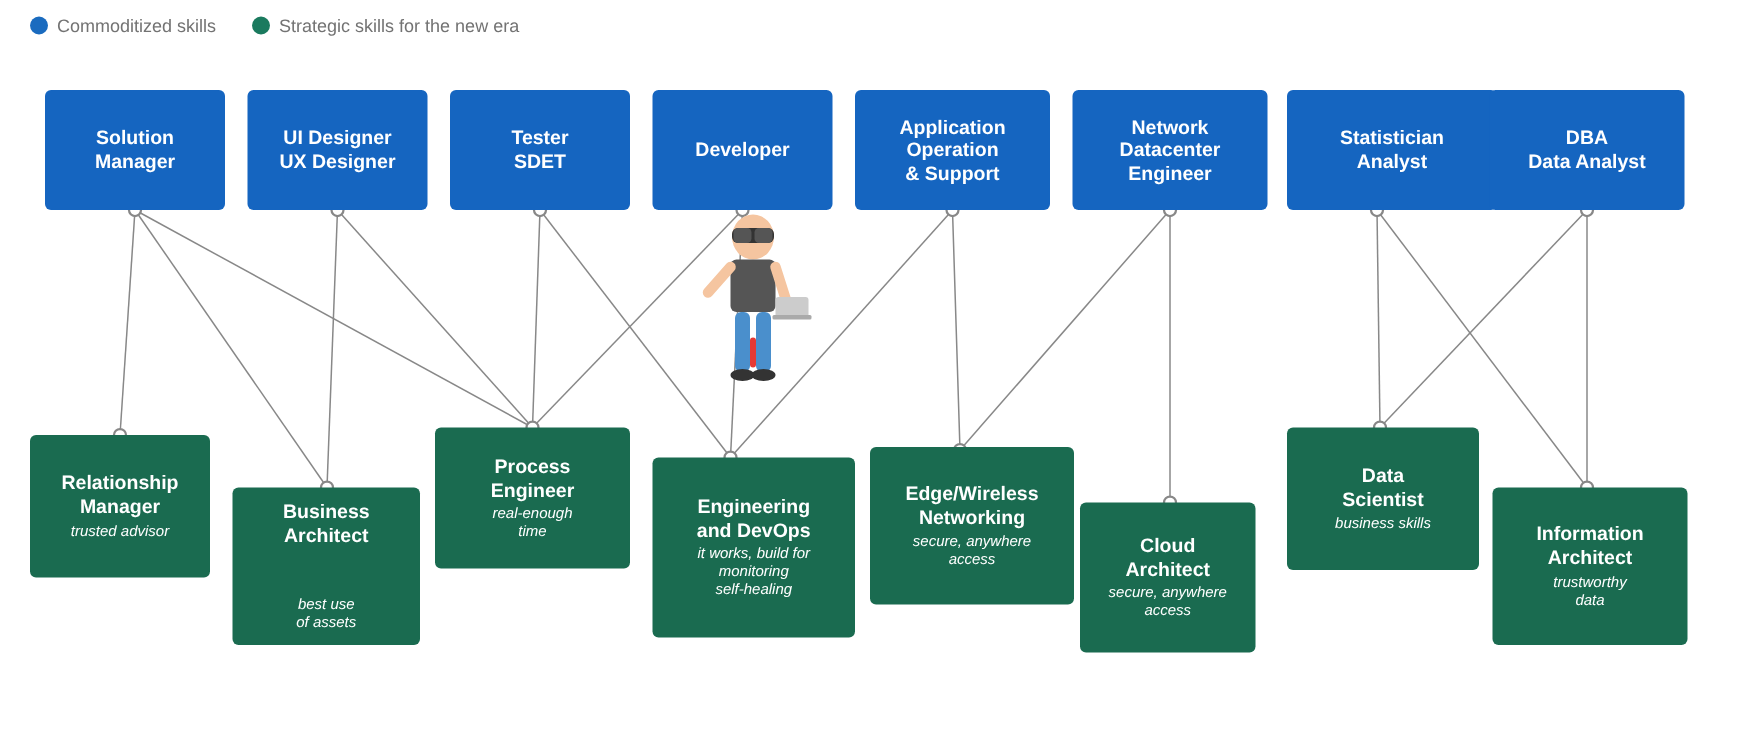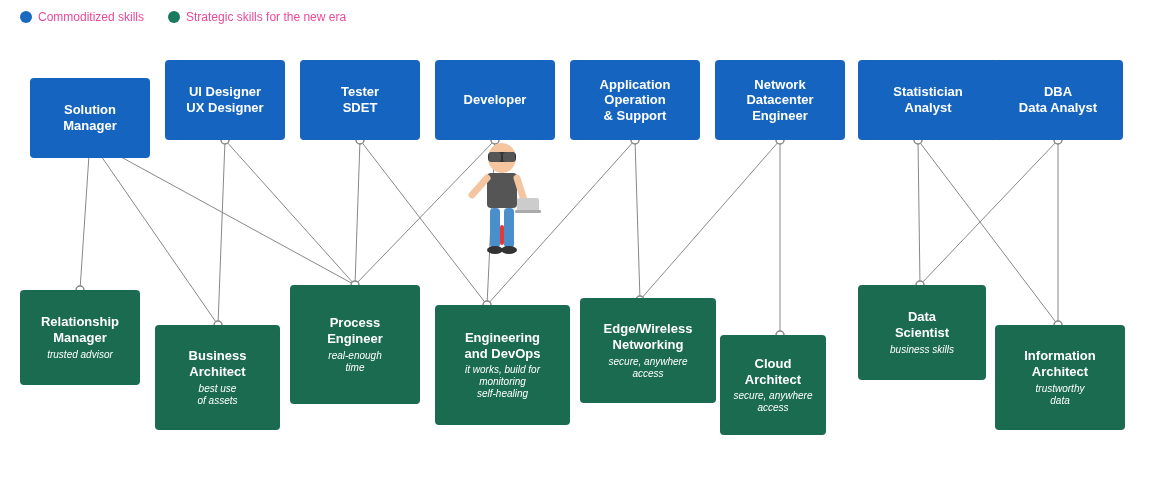--- a/index.html
+++ b/index.html
@@ -10,21 +10,21 @@
       height: 504px;
       overflow: hidden;
       position: relative;
     }
     .legend {
       display: flex;
       align-items: center;
       gap: 24px;
       padding: 10px 20px 6px 20px;
       font-size: 12px;
-      color: #ec4899;
+      color: #737373;
     }
     .legend-item {
       display: flex;
       align-items: center;
       gap: 6px;
     }
     .legend-dot {
       width: 12px;
       height: 12px;
       border-radius: 50%;
@@ -140,21 +140,21 @@
     <circle cx="80" cy="260" r="4" fill="white" stroke="#888" stroke-width="1.5"></circle>
     <circle cx="218" cy="295" r="4" fill="white" stroke="#888" stroke-width="1.5"></circle>
     <circle cx="355" cy="255" r="4" fill="white" stroke="#888" stroke-width="1.5"></circle>
     <circle cx="487" cy="275" r="4" fill="white" stroke="#888" stroke-width="1.5"></circle>
     <circle cx="640" cy="270" r="4" fill="white" stroke="#888" stroke-width="1.5"></circle>
     <circle cx="780" cy="305" r="4" fill="white" stroke="#888" stroke-width="1.5"></circle>
     <circle cx="920" cy="255" r="4" fill="white" stroke="#888" stroke-width="1.5"></circle>
     <circle cx="1058" cy="295" r="4" fill="white" stroke="#888" stroke-width="1.5"></circle>
   </svg>
 
-  <div class="card card-blue" style="left:30px; top:30px; width:120px; height:80px;margin-top:18px;">
+  <div class="card card-blue" style="left:30px; top:30px; width:120px; height:80px;">
     <span class="card-title">Solution<br>Manager</span>
   </div>
 
   <div class="card card-blue" style="left:300px; top:30px; width:120px; height:80px;">
     <span class="card-title">Tester<br>SDET</span>
   </div>
 
   <div class="card card-blue" style="left:165px; top:30px; width:120px; height:80px;">
     <span class="card-title">UI Designer<br>UX Designer</span>
   </div>
@@ -202,41 +202,41 @@
     <ellipse cx="47" cy="110" rx="8" ry="4" fill="#333"></ellipse>
 
     <rect x="38" y="85" width="4" height="20" rx="2" fill="#e53935"></rect>
   </svg>
 
   <div class="card card-green" style="left:20px; top:260px; width:120px; height:95px;">
     <span class="card-title">Relationship<br>Manager</span>
     <span class="card-subtitle">trusted advisor</span>
   </div>
 
-  <div class="card card-green" style="left:155px; top:295px; width:125px; height:105px;">
+  <div class="card card-green" style="left:155px; top:295px; width:125px; height:105px;justify-content:space-between;">
     <span class="card-title">Business<br>Architect</span>
     <span class="card-subtitle">best use<br>of assets</span>
   </div>
 
-  <div class="card card-green" style="left:290px; top:255px; width:130px; height:119px;">
+  <div class="card card-green" style="left:290px; top:255px; width:130px; height:94px;">
     <span class="card-title">Process<br>Engineer</span>
     <span class="card-subtitle">real-enough<br>time</span>
   </div>
 
   <div class="card card-green" style="left:435px; top:275px; width:135px; height:120px;">
     <span class="card-title">Engineering<br>and DevOps</span>
     <span class="card-subtitle">it works, build for<br>monitoring<br>self-healing</span>
   </div>
 
   <div class="card card-green" style="left:580px; top:268px; width:136px; height:105px;">
     <span class="card-title">Edge/Wireless<br>Networking</span>
     <span class="card-subtitle">secure, anywhere<br>access</span>
   </div>
 
-  <div class="card card-green" style="left:720px; top:305px; width:106px; height:100px;align-items:center;">
+  <div class="card card-green" style="left:720px; top:305px; width:117px; height:100px;align-items:center;">
     <span class="card-title">Cloud<br>Architect</span>
     <span class="card-subtitle">secure, anywhere<br>access</span>
   </div>
 
   <div class="card card-green" style="left:858px; top:255px; width:128px; height:95px;">
     <span class="card-title">Data<br>Scientist</span>
     <span class="card-subtitle">business skills</span>
   </div>
 
   <div class="card card-green" style="left:995px; top:295px; width:130px; height:105px;">

